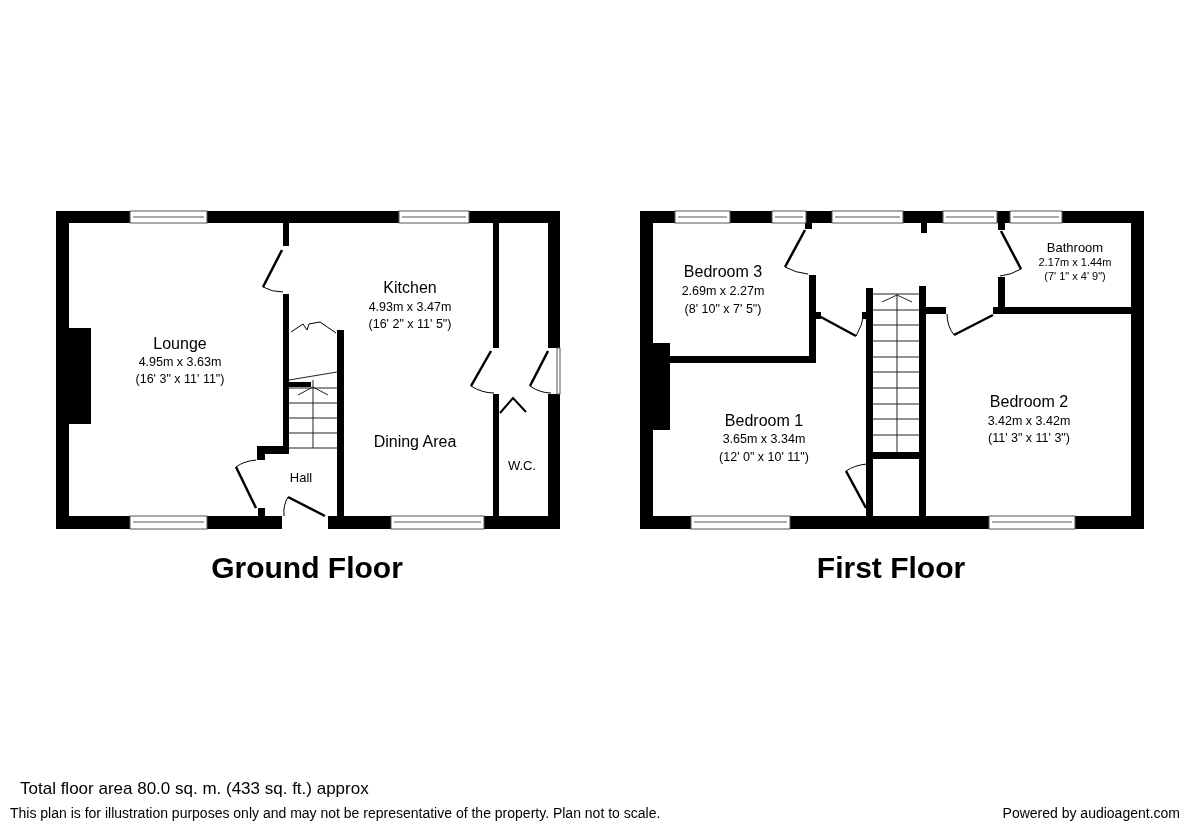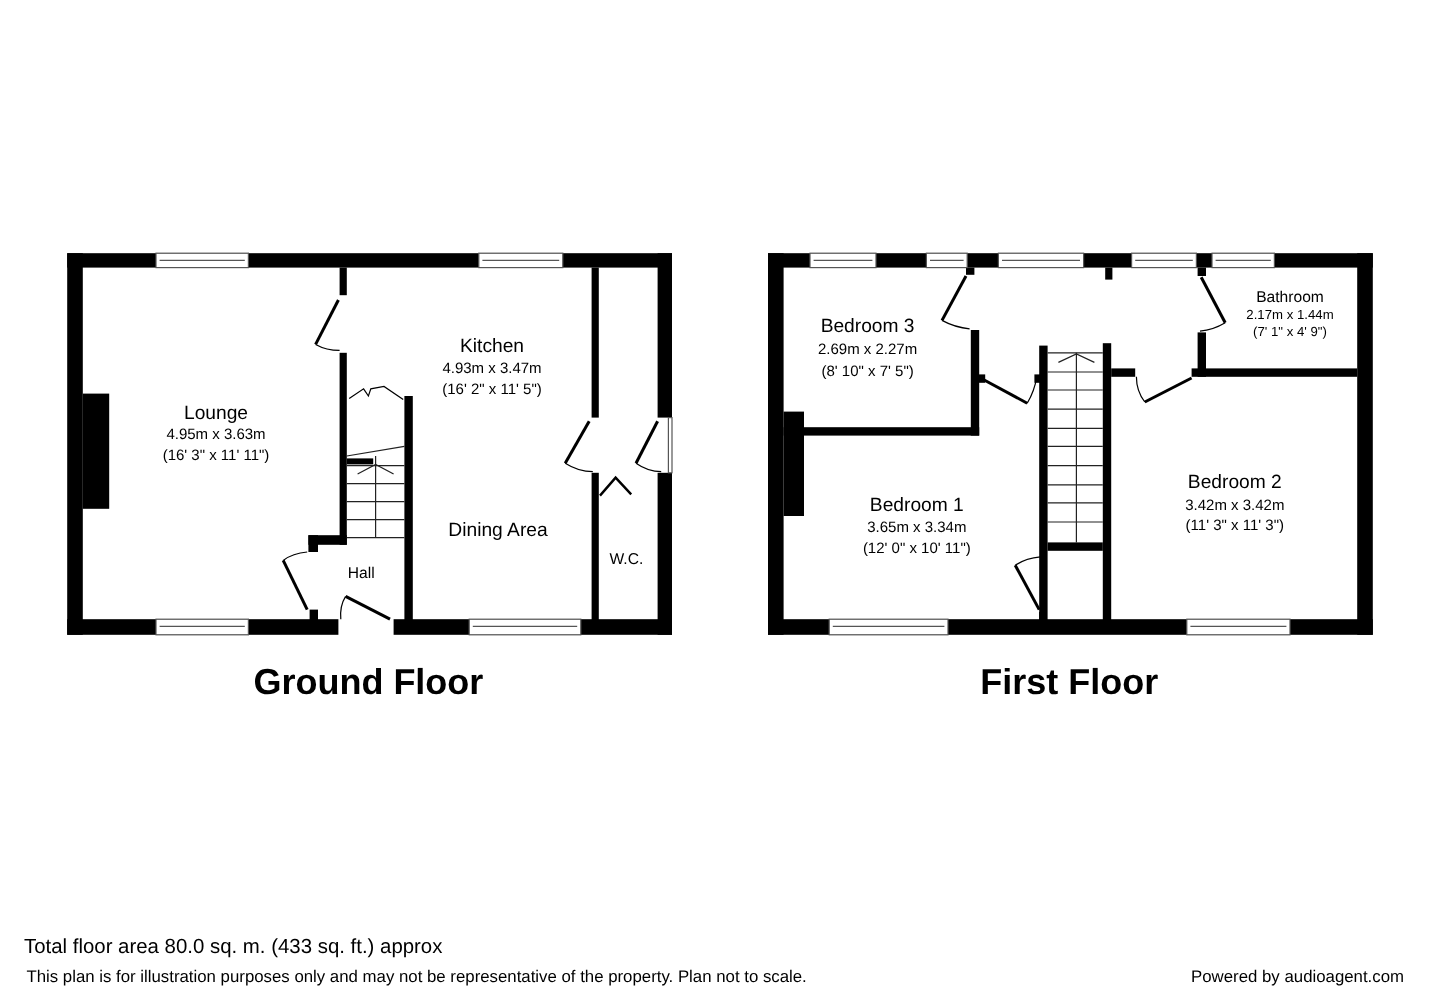--- a/index.html
+++ b/index.html
@@ -11,22 +11,22 @@
   .room-dim { font-size: 12.5px; text-anchor: middle; fill: #000; font-family: "Liberation Sans", sans-serif; }
   .room-dim-sm { font-size: 11px; text-anchor: middle; fill: #000; font-family: "Liberation Sans", sans-serif; }
   .floor-title { font-size: 30px; font-weight: bold; text-anchor: middle; fill: #000; font-family: "Liberation Sans", sans-serif; }
   .wall { fill: #000; }
   .win-frame { fill: #fff; stroke: #555; stroke-width: 1; }
   .win-line { stroke: #555; stroke-width: 1; }
   .door { stroke: #000; stroke-width: 2.5; fill: none; }
   .arc { stroke: #000; stroke-width: 1; fill: none; }
   .stair { stroke: #222; stroke-width: 1; fill: none; }
   .footer-area { position: absolute; left: 20px; top: 779px; font-size: 17px; }
-  .footer-disc { position: absolute; left: 22px; top: 805px; font-size: 14px; }
-  .footer-powered { position: absolute; right: 30px; top: 805px; font-size: 14px; }
+  .footer-disc { position: absolute; left: 10px; top: 805px; font-size: 14px; }
+  .footer-powered { position: absolute; right: 20px; top: 805px; font-size: 14px; }
 </style>
 </head>
 <body>
 
 <svg class="plan" width="1200" height="840" viewBox="0 0 1200 840">
 
   <g>
 
     <rect class="wall" x="56" y="211" width="504" height="12"></rect>
     <rect class="wall" x="56" y="211" width="13" height="318"></rect>

